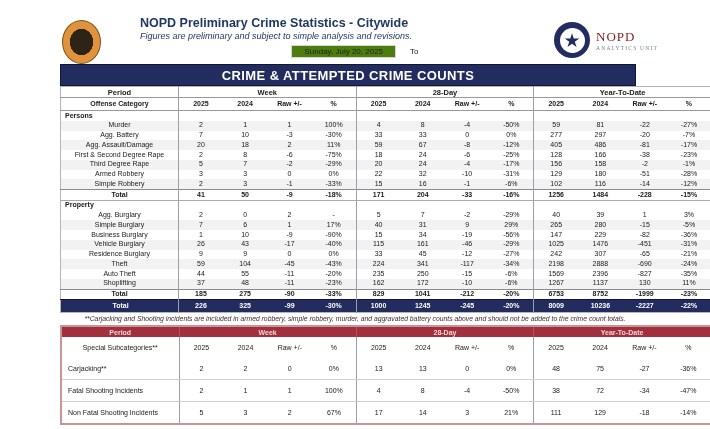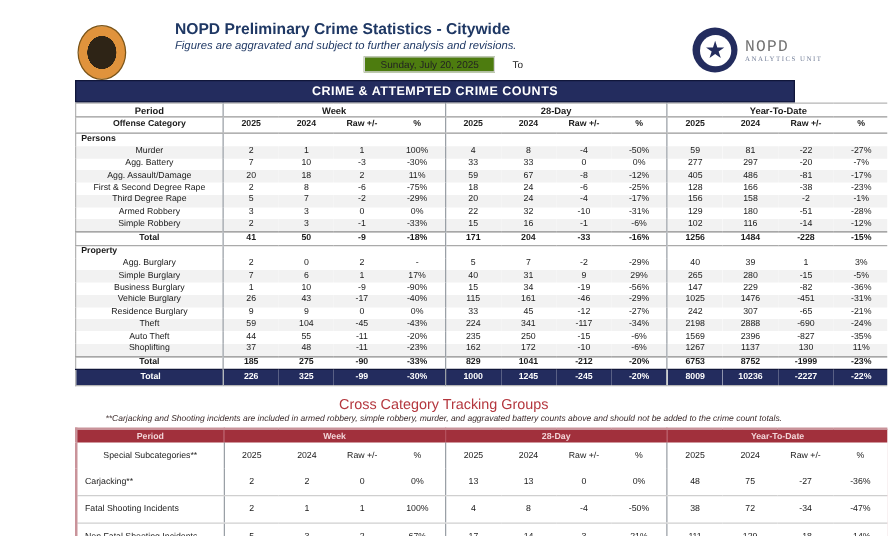--- a/index.html
+++ b/index.html
@@ -12,25 +12,25 @@
       border:1px solid #7a5418;}
   .hdr-center{width:430px;margin:0 auto;text-align:left;}
   .hdr-title{font-size:12.5px;font-weight:bold;color:var(--navy-text);}
   .hdr-sub{font-size:9px;font-style:italic;color:var(--navy-text);margin-top:1px;}
   .hdr-dates{margin-top:4px;font-size:8px;color:#222;display:flex;justify-content:center;gap:14px;align-items:center;}
   .datebox{border:1px solid #d6d6d6;padding:1px 12px;background:#4d7c0f;}
   .logo-right{position:absolute;right:52px;top:22px;display:flex;align-items:center;gap:6px;}
   .logo-ring{width:36px;height:36px;border-radius:50%;background:var(--navy);display:flex;align-items:center;justify-content:center;}
   .logo-inner{width:25px;height:25px;border-radius:50%;background:#fff;display:flex;align-items:center;justify-content:center;}
   .logo-star{font-size:19px;line-height:1;color:var(--navy);}
-  .logo-word1{font-size:13px;color:#737373;letter-spacing:1px;font-family:Liberation Mono, monospace;}
+  .logo-word1{font-size:13px;color:#7f1d1d;letter-spacing:1px;font-family:Liberation Serif, serif;}
   .logo-word2{font-size:5.5px;color:#76819a;letter-spacing:1.2px;font-family:"Liberation Serif",serif;}
   
   .tbl-wrap{margin-left:60px;width:576px;}
-  .tbl-titlebar{background:var(--navy);color:#fff;font-size:10px;font-weight:bold;text-align:center;
+  .tbl-titlebar{background:var(--navy);color:#fff;font-size:13px;font-weight:bold;text-align:center;
       padding:2.5px 0;letter-spacing:.4px;border:1px solid #10163a;}
   table{border-collapse:collapse;table-layout:fixed;width:652px;border-radius:28px;}
   table.main{font-size:7px;border:1px solid #b5b5b5;}
   table.main td,table.main th{padding:0.5px 2px;text-align:center;line-height:1.25;overflow:hidden;white-space:nowrap;}
   col.c-lbl{width:118px;}
   th.grp{font-size:7.5px;font-weight:bold;border-bottom:1px solid #999;padding:1.5px 0;}
   tr.colhdr td{font-weight:bold;border-bottom:1px solid #999;padding:1.5px 0;}
   td.gs,th.gs{border-left:1px solid #9aa0a6;}
   td.lbl{text-align:left;padding-left:14px;}
   tr.sect td{font-weight:bold;text-align:left;padding-left:4px;border-top:1px solid #aaa;}
@@ -51,21 +51,21 @@
 </style>
 </head>
 <body>
 
 <div class="page">
 
   <div class="hdr">
     <div class="badge-left"></div>
     <div class="hdr-center">
       <div class="hdr-title">NOPD Preliminary Crime Statistics - Citywide</div>
-      <div class="hdr-sub">Figures are aggravated and subject to further analysis and revisions.</div>
+      <div class="hdr-sub">Figures are preliminary and subject to simple analysis and revisions.</div>
       <div class="hdr-dates">
         <span class="datebox">Sunday, July 20, 2025</span>
         <span>To</span>
       </div>
     </div>
     <div class="logo-right">
       <div class="logo-ring">
         <div class="logo-inner">
             <span class="logo-star">★</span>
           </div>
@@ -416,21 +416,20 @@
             <td>-20%</td>
             <td class="gs">8009</td>
             <td>10236</td>
             <td>-2227</td>
             <td>-22%</td>
           </tr>
         </tbody>
     </table>
   </div>
 
-  <div class="cross-title">Cross Category Tracking Groups</div>
   <div class="cross-note">**Carjacking and Shooting incidents are included in armed robbery, simple robbery, murder, and aggravated battery counts above and should not be added to the crime count totals.</div>
   <table class="cross">
     <colgroup>
         <col class="c-lbl">
         <col>
         <col>
         <col>
         <col>
         <col>
         <col>

